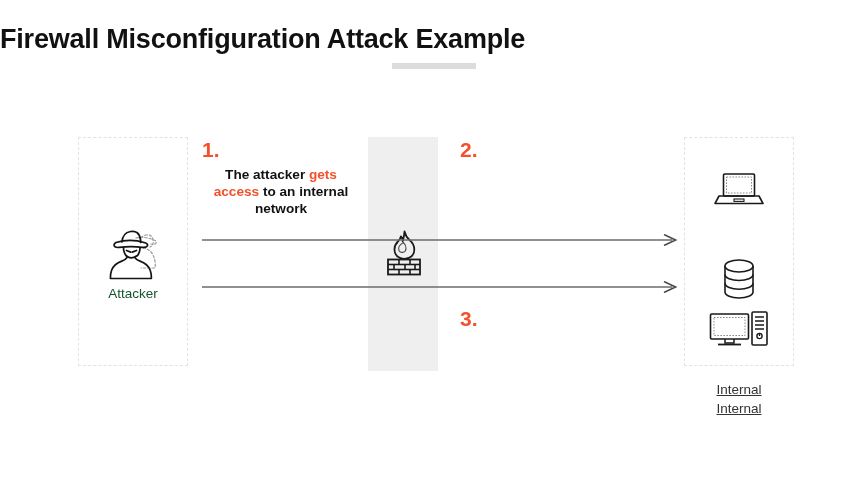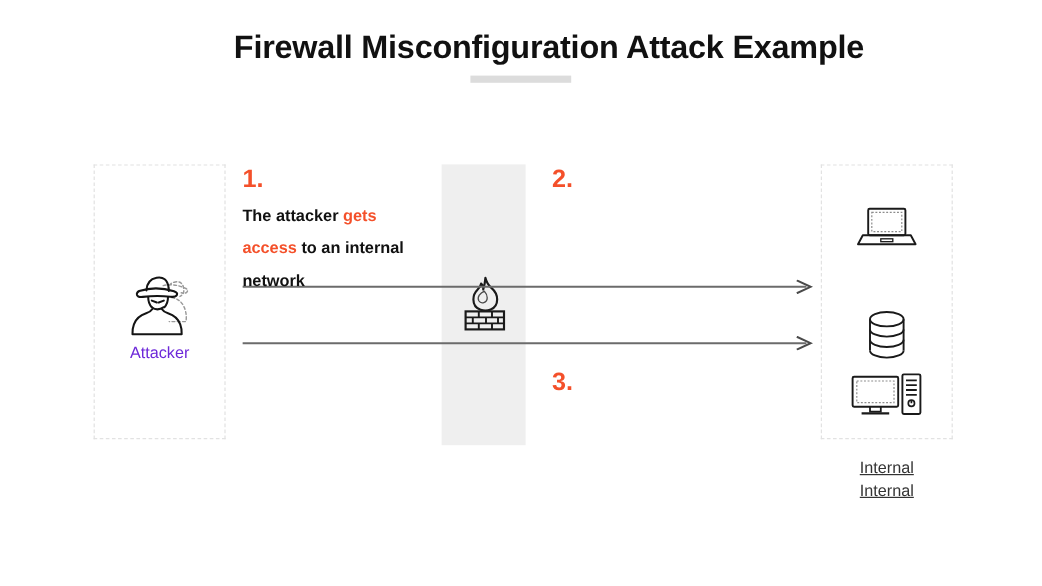--- a/index.html
+++ b/index.html
@@ -15,21 +15,21 @@
     font-family: "Liberation Sans", sans-serif;
     color: #1a1a1a;
   }
 
   
   .title {
     position: absolute;
     left: 0;
     top: 24px;
     width: 720px;
-    text-align: right;
+    text-align: left;
     font-size: 27px;
     font-weight: bold;
     letter-spacing: -0.2px;
     color: #111111;
   }
   .title-rule {
     position: absolute;
     left: 392px;
     top: 63px;
     width: 84px;
@@ -81,21 +81,21 @@
     width: 66px;
     height: 52px;
   }
   .attacker-label {
     position: absolute;
     left: 78px;
     top: 286px;
     width: 110px;
     text-align: center;
     font-size: 13.5px;
-    color: #6d28d9;
+    color: #14532d;
   }
 
   
   .res-icon {
     position: absolute;
     left: 684px;
     width: 110px;
     display: flex;
     justify-content: center;
   }
@@ -132,22 +132,23 @@
   .step-num {
     font-size: 21px;
     font-weight: bold;
     color: #f4502a;
     line-height: 22px;
     margin-bottom: 5px;
   }
   .step-body {
     font-size: 13.6px;
     font-weight: bold;
-    line-height: 27px;
+    line-height: 17px;
     color: #111111;
+    text-align: center;
   }
   .hl { color: #f4502a; }
 
   .step-1 { left: 202px; top: 139px; width: 158px; }
   .step-2 { left: 460px; top: 139px; width: 205px; }
   .step-3 { left: 460px; top: 308px; width: 205px; }
 </style>
 </head>
 <body>
 

